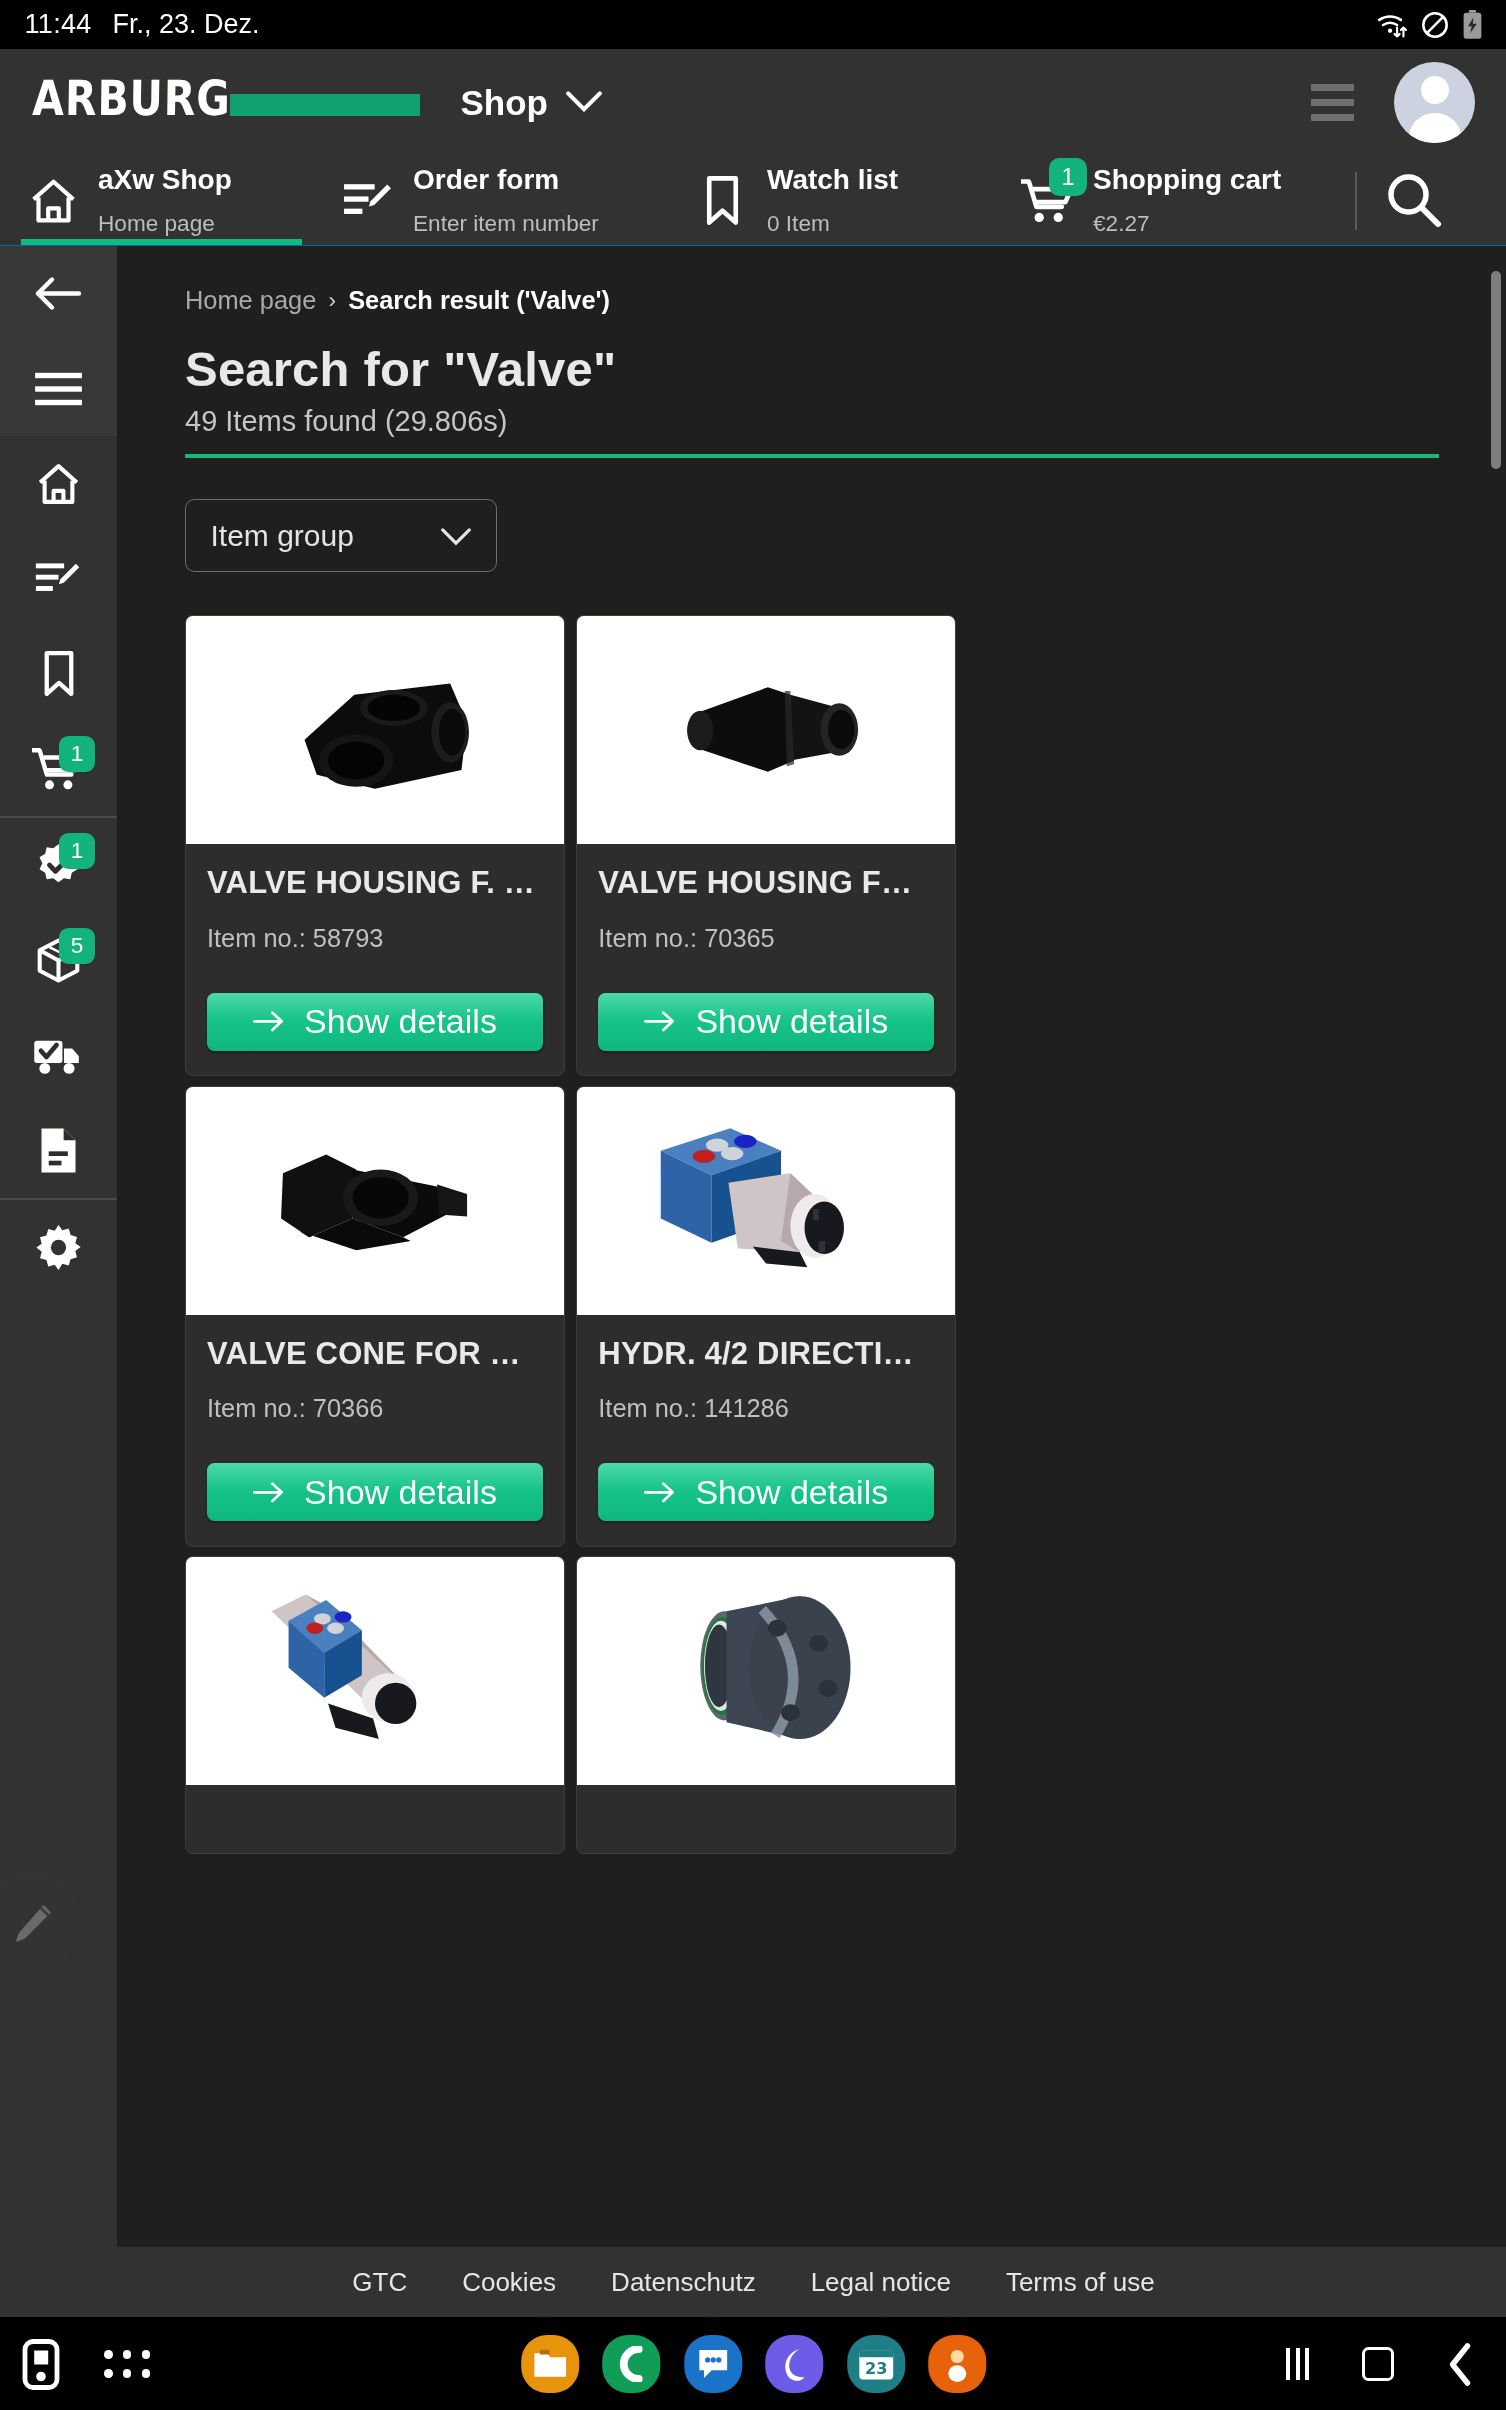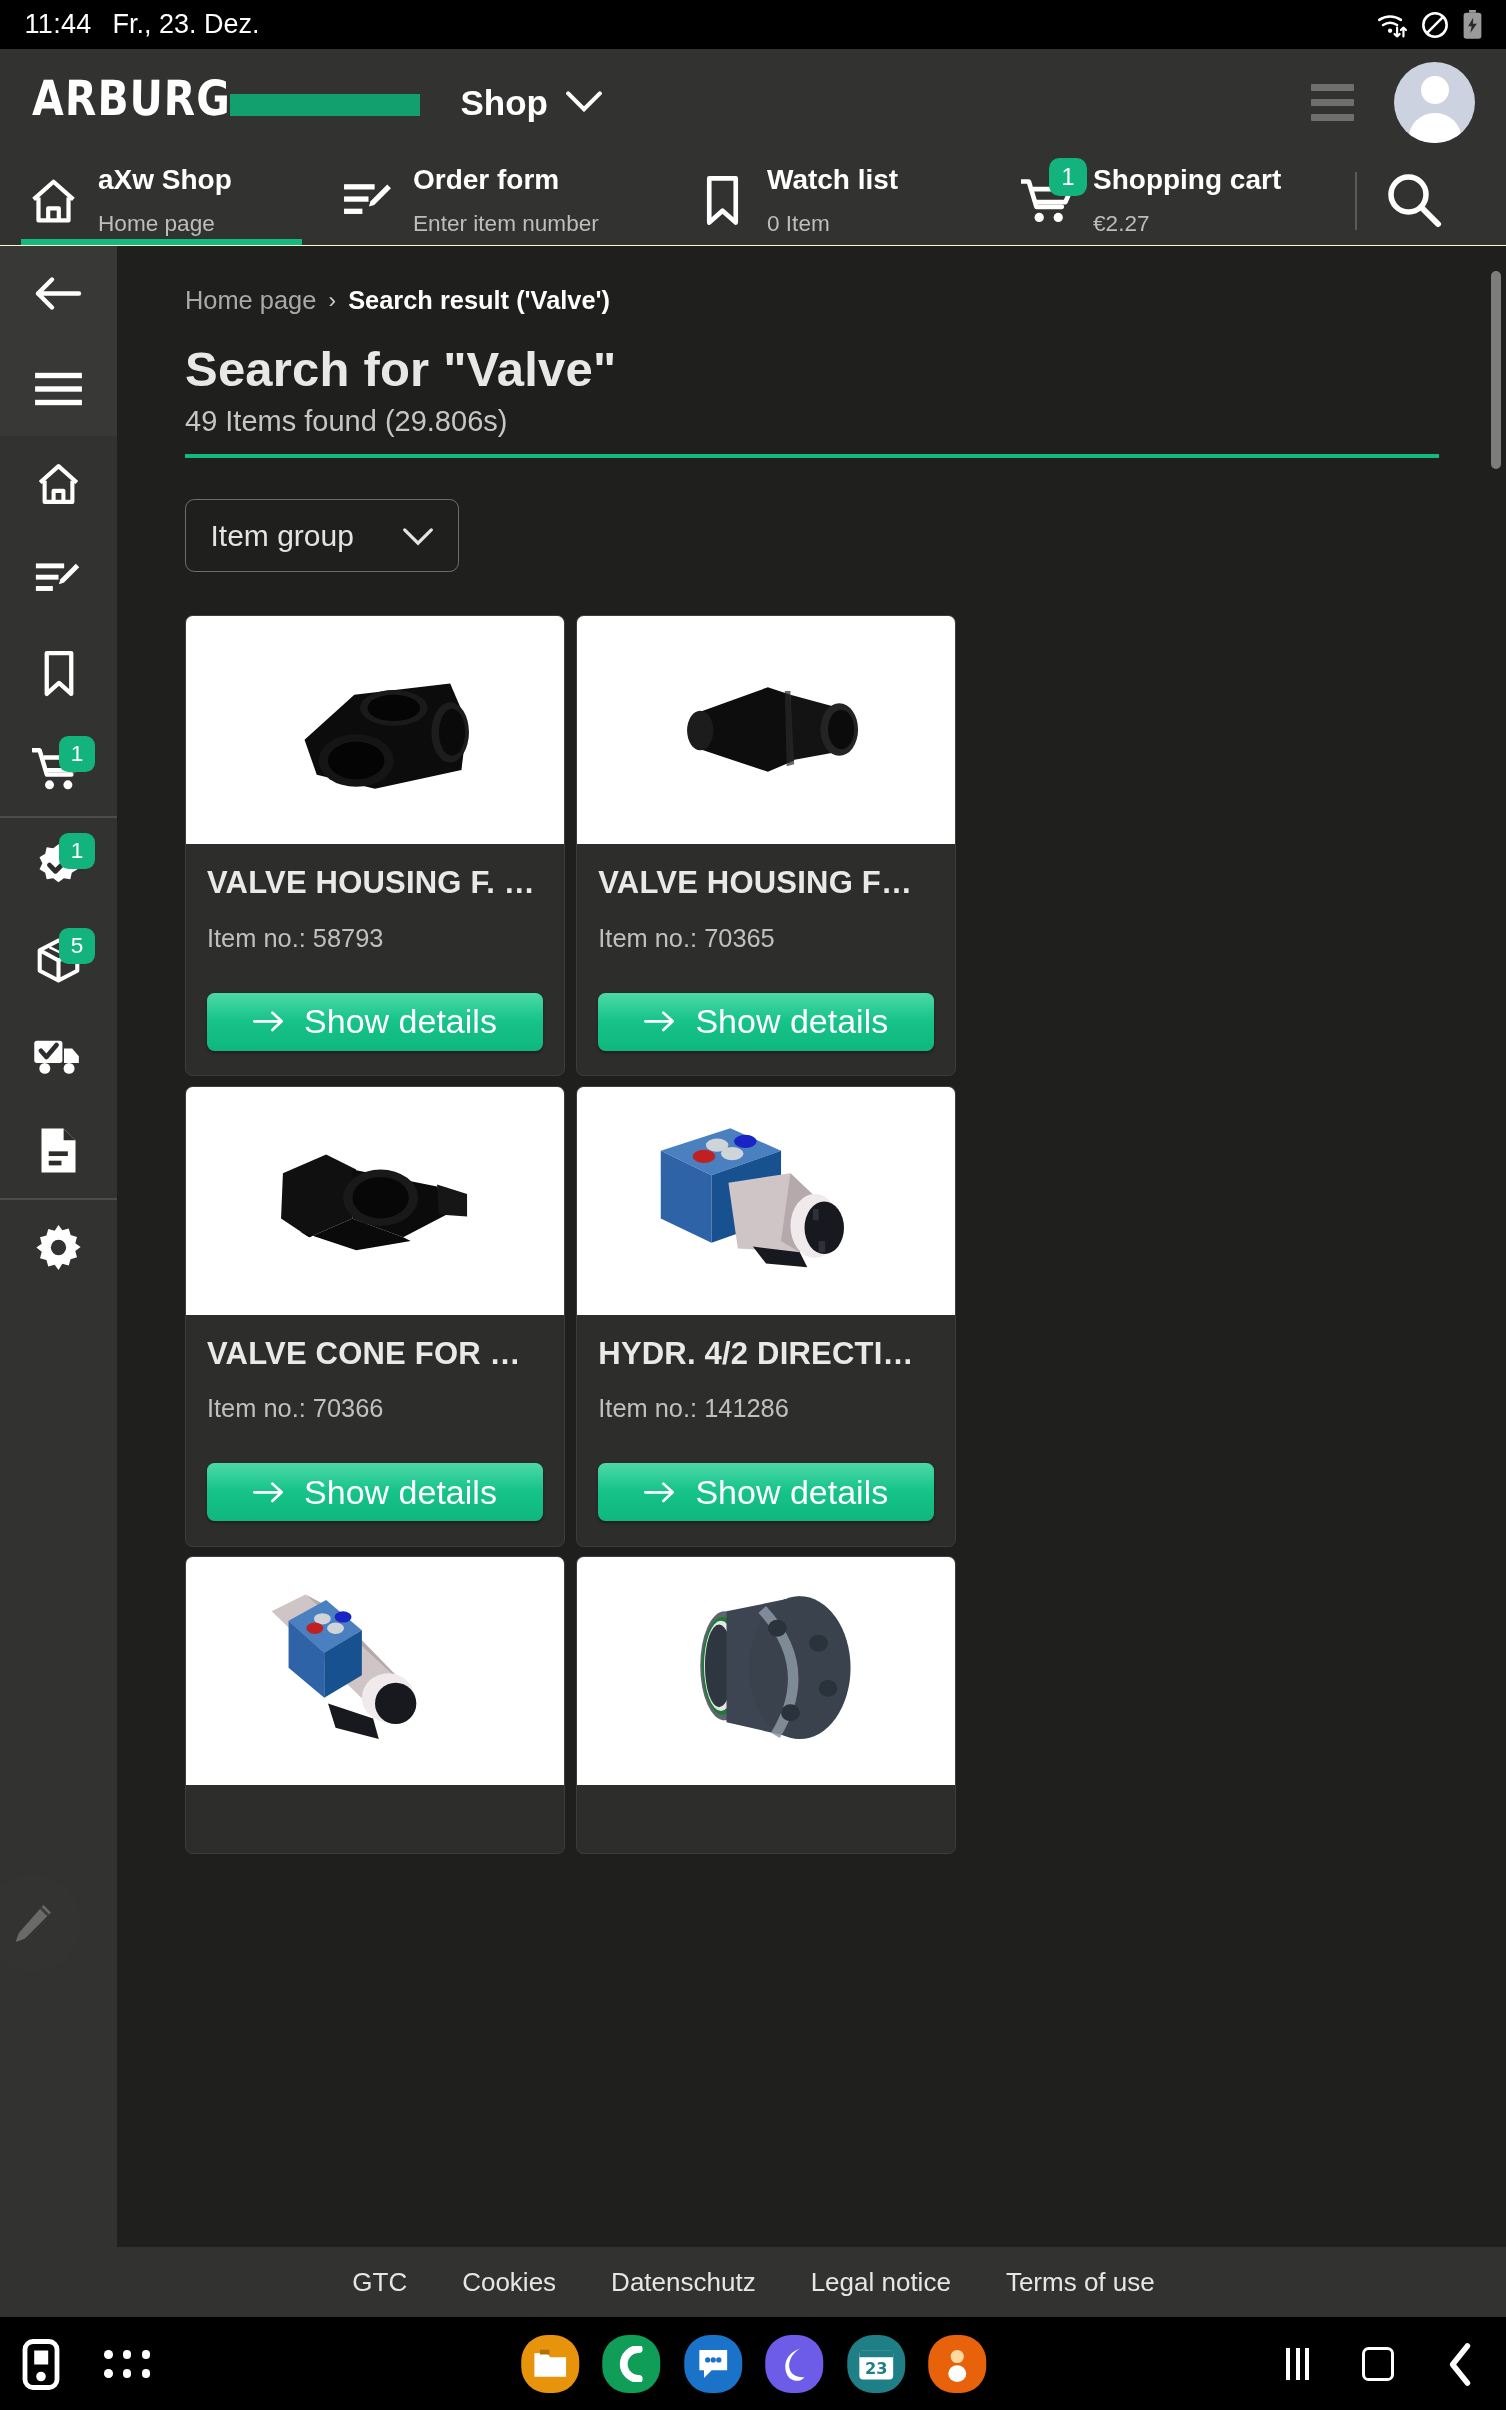--- a/index.html
+++ b/index.html
@@ -2,21 +2,21 @@
 <html style="font-size:15px"><head>
 <meta charset="utf-8">
 <style>
   * { box-sizing: border-box; margin: 0; padding: 0; }
   html, body {
     width: 1507px; height: 2411px;
     background: #000;
     font-family: "Liberation Sans", sans-serif;
     overflow: hidden;
   }
-  .screen { position: relative; width: 1507px; height: 2411px; background: #fef9c3; }
+  .screen { position: relative; width: 1507px; height: 2411px; background: #0369a1; }
 
   
   .statusbar {
     position: absolute; top: 0; left: 0; width: 1507px; height: 49px;
     background: #000; color: #fff; display: flex; align-items: center;
     padding: 0 24.5px; z-index: 40;
   }
   .sb-time { font-size: 27px; letter-spacing: 0.3px; }
   .sb-date { font-size: 27px; margin-left: 21px; }
   .sb-right { margin-left: auto; display: flex; align-items: center; gap: 13px; }
@@ -102,21 +102,21 @@
   .inner { padding: 40px 0 0 68px; }
   .crumb { display: flex; align-items: center; font-size: 25.4px; }
   .crumb .c1 { color: #a9a9a8; font-weight: 300; }
   .crumb .sep { color: #cfcfce; margin: 0 12.2px; font-size: 22.6px; }
   .crumb .c2 { color: #ffffff; font-weight: 700; }
   .h1 { color: #e8e8e7; font-size: 49px; font-weight: 700; margin-top: 26px; letter-spacing: 0.2px; }
   .sub { color: #c6c6c5; font-size: 29px; font-weight: 300; margin-top: 7.5px; }
   .greenrule { height: 4.7px; background: #13b981; width: 1254px; margin-top: 16px; }
 
   .filter {
-    margin-top: 41px; width: 274px; height: 73px; border: 1.9px solid #6e6e6d; border-radius: 9.4px;
+    margin-top: 41px; width: 312px; height: 73px; border: 1.9px solid #6e6e6d; border-radius: 9.4px;
     display: flex; align-items: center; padding: 0 24.5px; color: #e4e4e3; font-size: 30px;
     background: #1f1f1e; font-weight: 400;
   }
   .filter .chev2 { margin-left: auto; }
 
   .grid {
     margin-top: 43px; display: grid; grid-template-columns: 380px 380px; gap: 9.4px 11.3px;
     width: 782px;
   }
   .card { background: #2d2d2c; border: 1.9px solid #3d3d3c; border-radius: 7.5px; overflow: hidden; }

